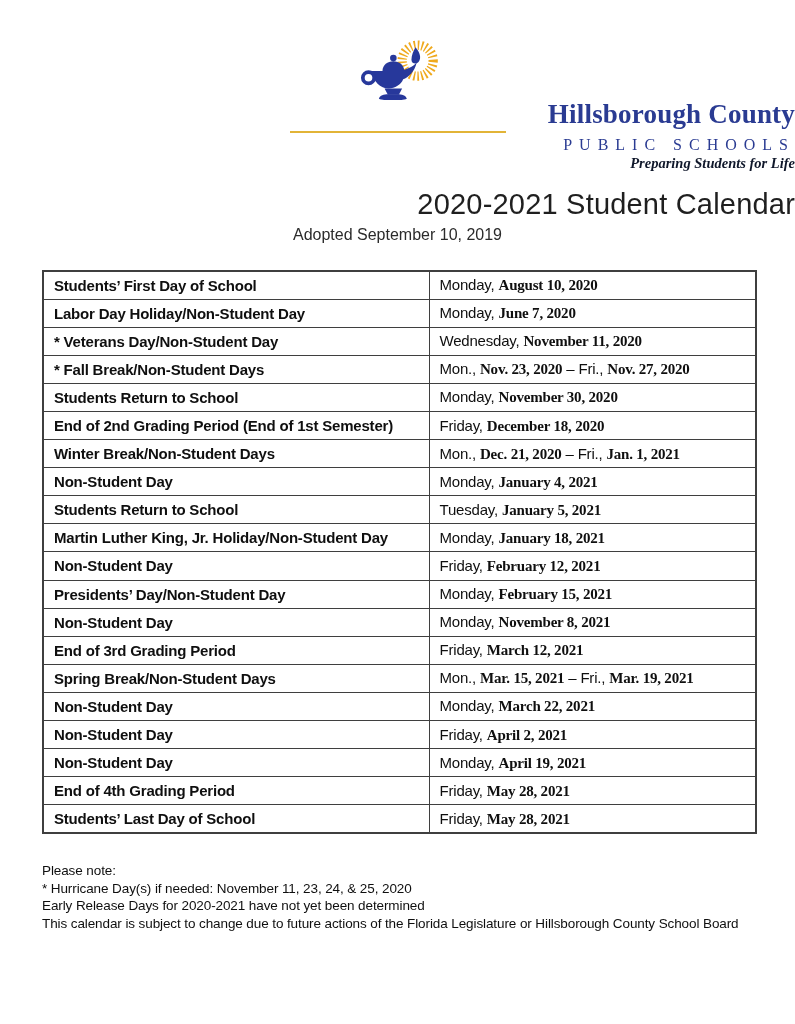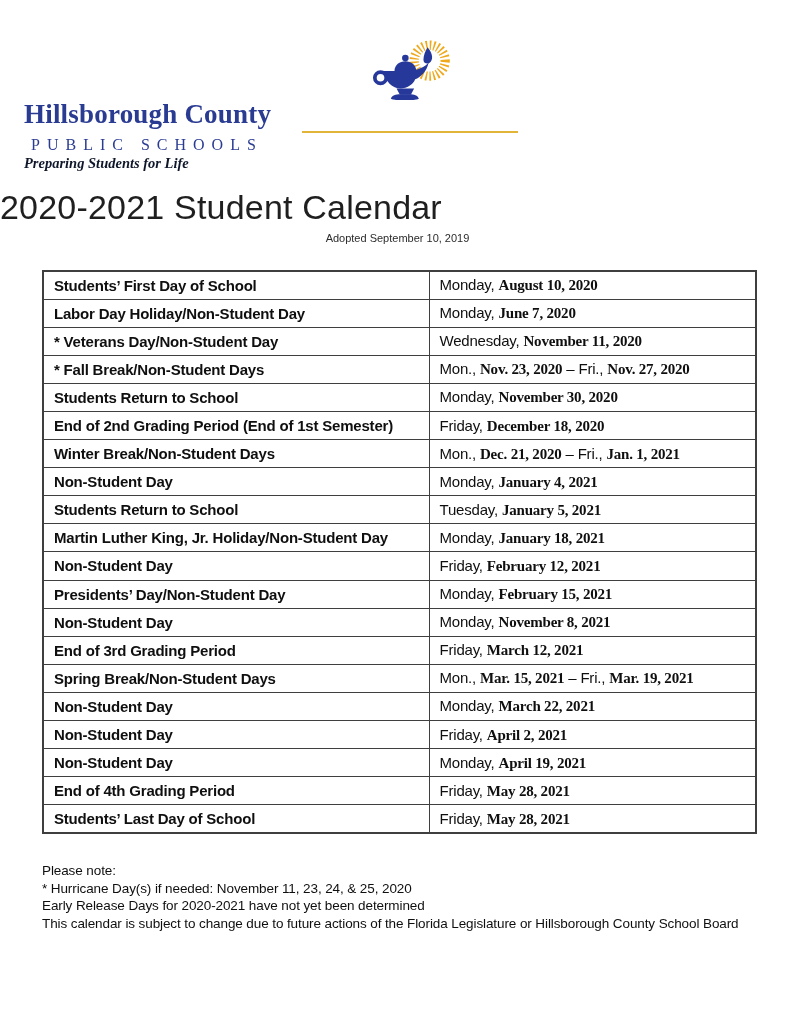--- a/index.html
+++ b/index.html
@@ -16,23 +16,22 @@
   }
   .page {
     width: 795px;
     height: 1024px;
     position: relative;
   }
 
   
   .logo {
     padding-top: 40px;
-    text-align: left;
+    text-align: right;
     line-height: 1;
-    padding-left: 24px;
   }
   .logo svg { display: block; margin: 0 auto; }
   .logo-name {
     font-family: "Liberation Serif", serif;
     font-weight: 700;
     font-size: 27px;
     color: #2A3B92;
     margin-top: 1px;
     letter-spacing: 0.2px;
   }
@@ -54,30 +53,30 @@
     font-family: "Liberation Serif", serif;
     font-style: italic;
     font-weight: 700;
     font-size: 14.5px;
     color: #0f172a;
     margin-top: 3px;
   }
 
   
   .doc-title {
-    text-align: left;
-    font-size: 34px;
+    text-align: right;
+    font-size: 29px;
     font-weight: 400;
     color: #1f1f1f;
     margin-top: 17px;
     letter-spacing: 0.2px;
   }
   .doc-subtitle {
     text-align: center;
-    font-size: 11px;
+    font-size: 16px;
     color: #2b2b2b;
     margin-top: 5px;
   }
 
   
   table.calendar {
     border-collapse: collapse;
     margin: 26px 40px 0 42px;
     width: 713px;
     table-layout: fixed;

